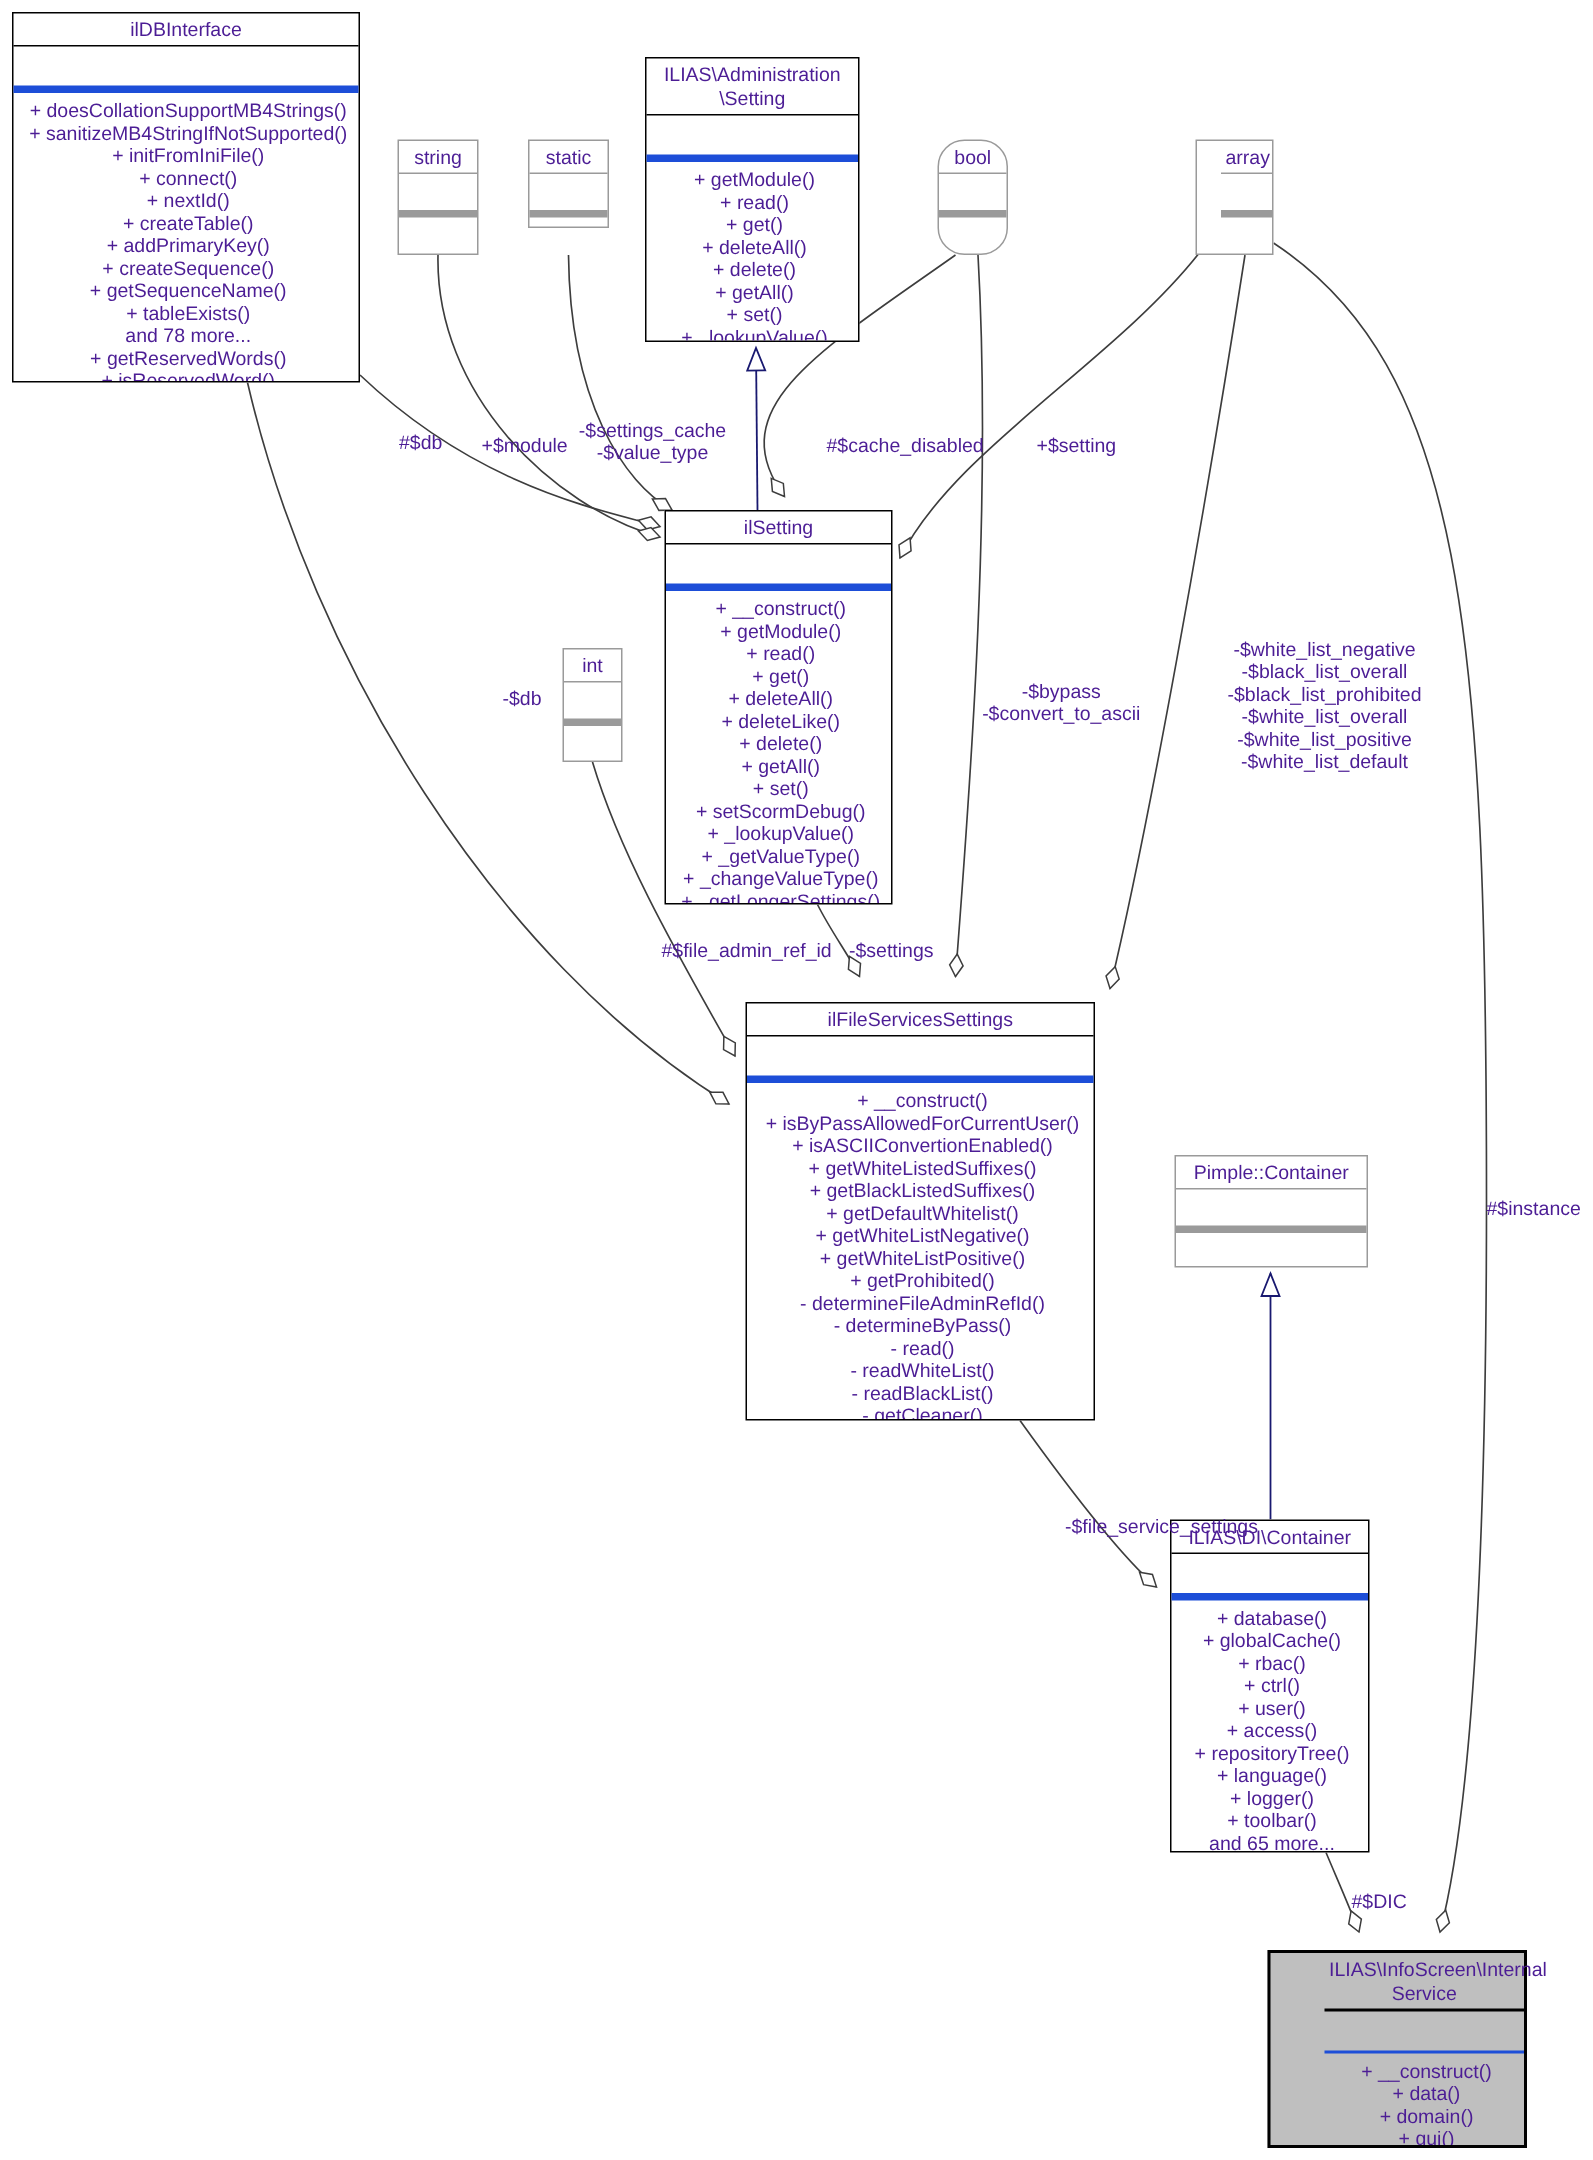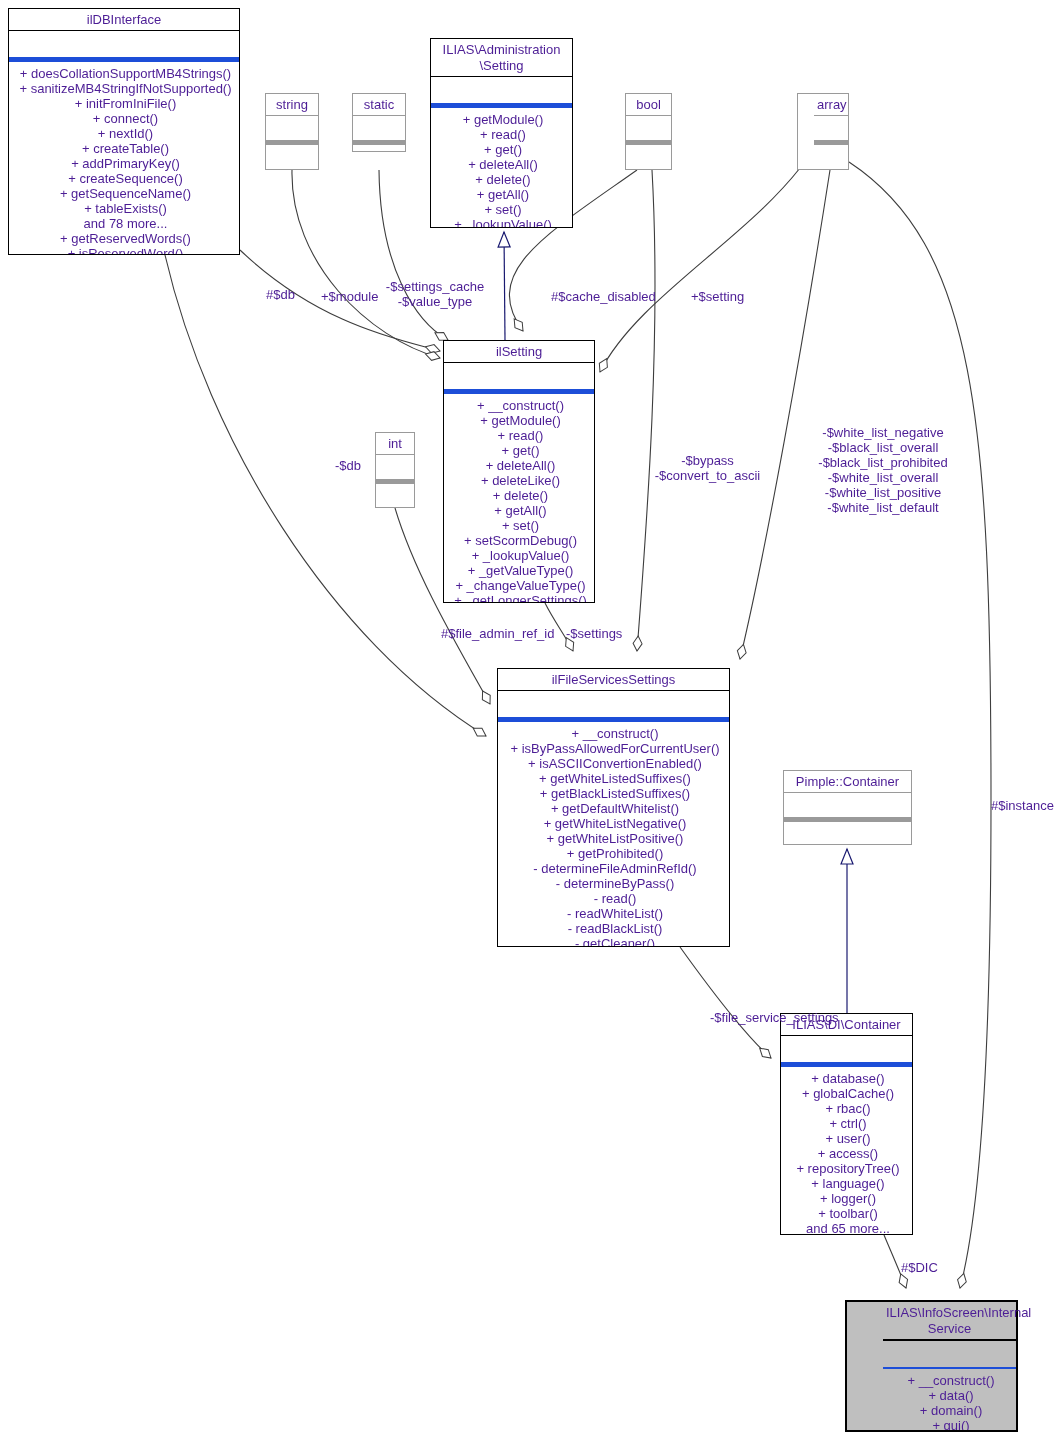--- a/index.html
+++ b/index.html
@@ -16,21 +16,21 @@
   .typebox .uml-attrs,.typebox .uml-members{border-color:#9a9a9a;}
   .typebox .uml-attrs{height:24px;}
   #box-infoscreen{background:#bfbfbf;border:2px solid #000;}
   #box-infoscreen .uml-attrs,#box-infoscreen .uml-members{border-top-width:2px;}
 
   
   #box-ildb{left:8px;top:8px;width:232px;height:247px;}
   #box-string{left:265px;top:93px;width:54px;height:77px;}
   #box-static{left:352px;top:93px;width:54px;height:59px;}
   #box-adminsetting{left:430px;top:38px;width:143px;height:190px;}
-  #box-bool{left:625px;top:93px;width:47px;height:77px;}
+  #box-bool{left:625px;top:93px;width:47px;height:77px;border-radius:18px;}
   #box-array{left:797px;top:93px;width:52px;height:77px;padding-left:16px;}
   #box-ilsetting{left:443px;top:340px;width:152px;height:263px;}
   #box-int{left:375px;top:432px;width:40px;height:76px;}
   #box-fss{left:497px;top:668px;width:233px;height:279px;}
   #box-pimple{left:783px;top:770px;width:129px;height:75px;}
   #box-dic{left:780px;top:1013px;width:133px;height:222px;}
   #box-infoscreen{left:845px;top:1300px;width:173px;height:132px;padding-left:36px;}
 
   
   .elabel{position:absolute;z-index:3;font-size:13px;line-height:15px;white-space:pre-line;}

